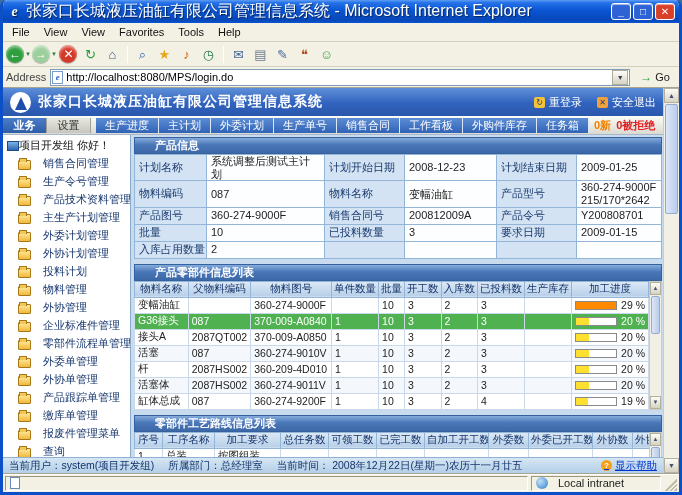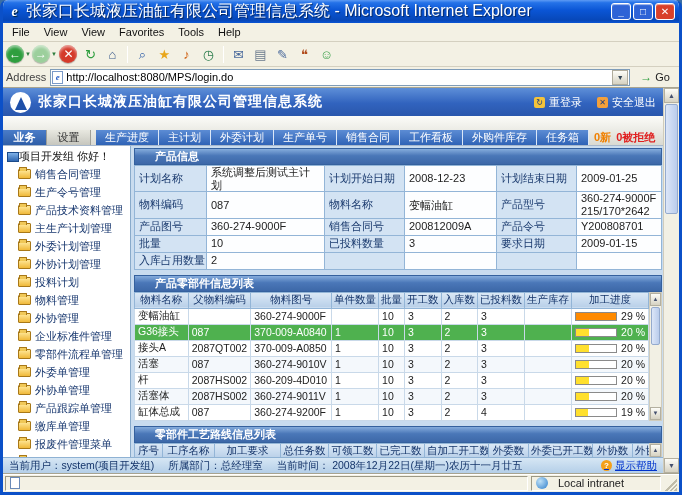--- a/index.html
+++ b/index.html
@@ -37,35 +37,35 @@
 .page{flex:1;min-width:0;display:flex;flex-direction:column}
 .app-header{height:28px;flex:none;background:linear-gradient(180deg,#5E8FD8 0%,#3163BE 55%,#2A57AC 100%);display:flex;align-items:center;gap:7px;padding:0 7px;color:#fff}
 .logo{width:21px;height:21px;background:#fff;border-radius:50%;flex:none;display:flex;align-items:flex-end;justify-content:center;overflow:hidden}
 .sail{width:0;height:0;border-left:6px solid transparent;border-right:6px solid transparent;border-bottom:13px solid #1E4FA8;margin-bottom:3px}
 .app-title{font-size:14px;font-weight:bold;letter-spacing:1px;flex:1;white-space:nowrap;overflow:hidden}
 .hdr-link{display:flex;align-items:center;gap:4px;margin-left:8px;white-space:nowrap;cursor:default}
 .hdr-ic{width:11px;height:11px;flex:none;display:flex;align-items:center;justify-content:center;font-size:8px;color:#1E3E7E;border-radius:2px}
 .ic-relogin{background:#F4C33A}
 .ic-logout{background:#F4A03A}
 
-.navbar{height:30px;flex:none;display:flex;align-items:flex-end;background:linear-gradient(180deg,#FCFCF8,#DADAD2);border-bottom:1px solid #A8B8CC;font-size:11px}
+.navbar{height:19px;flex:none;display:flex;align-items:center;background:linear-gradient(180deg,#FCFCF8,#DADAD2);border-bottom:1px solid #A8B8CC;font-size:11px}
 .tab{width:44px;display:flex;align-items:center;justify-content:center;border-right:1px solid #A0A098;cursor:default}
 .tab.active{background:linear-gradient(180deg,#4A7CC8,#2E5EA8);color:#fff;font-weight:bold}
 .tab.inactive{background:linear-gradient(180deg,#E8E8E0,#C6C6BE);color:#333}
 .nav-items{display:flex;align-items:stretch;margin-left:5px}
 .nav-btn{display:flex;align-items:center;padding:0 9px;background:linear-gradient(180deg,#5C8CD4,#2F63B6);color:#fff;border-right:1px solid #DCE8F8;white-space:nowrap;cursor:default}
 .nav-badges{display:flex;align-items:center;gap:5px;padding:0 5px;font-weight:bold}
 .badge-new{color:#F08000}
 .badge-rej{color:#E02020}
 
 .content{flex:1;display:flex;min-height:0;background:#C9DCEF}
 .sidebar{width:128px;flex:none;background:#fff;border-right:1px solid #88AACB;overflow:hidden;padding:2px 0 0 2px}
 .tree-root{display:flex;align-items:center;gap:0;padding:1px 2px;white-space:nowrap;color:#111}
 .root-icon{width:12px;height:10px;flex:none;background:linear-gradient(#7FB2E8,#2E66B0);border:1px solid #1A4A8A}
-.tree-item{display:flex;gap:4px;padding:2px 2px 1px 13px;white-space:nowrap;color:#16366E;overflow:hidden;cursor:default}
+.tree-item{display:flex;align-items:center;gap:12px;padding:2px 2px 1px 13px;white-space:nowrap;color:#16366E;overflow:hidden;cursor:default}
 .folder{width:13px;height:10px;flex:none;background:linear-gradient(#FFE89A,#F0B93A);border:1px solid #A87818;border-radius:1px;position:relative;margin-top:2px}
 .folder::before{content:"";position:absolute;top:-3px;left:0;width:6px;height:3px;background:#F0C858;border:1px solid #A87818;border-bottom:none;border-radius:1px 1px 0 0}
 .main{flex:1;min-width:0;display:flex;flex-direction:column;padding:2px 1px 0 3px;overflow:hidden}
 .sect{flex:none}
 .sect + .sect{margin-top:5px}
 .sect-hdr{height:17px;background:linear-gradient(180deg,#85ACDC 0%,#4A77B8 45%,#3D68A8 100%);border:1px solid #35619E;color:#fff;font-weight:bold;display:flex;align-items:center;padding:0 20px}
 
 .info-table{width:100%;border-collapse:collapse;table-layout:fixed;background:#EAF2FA}
 .info-table td{border:1px solid #93B5D7;padding:0 4px;height:17px;overflow:hidden}
 .info-table td.lbl{background:#D3E3F3;color:#1A3A6E;white-space:nowrap}

